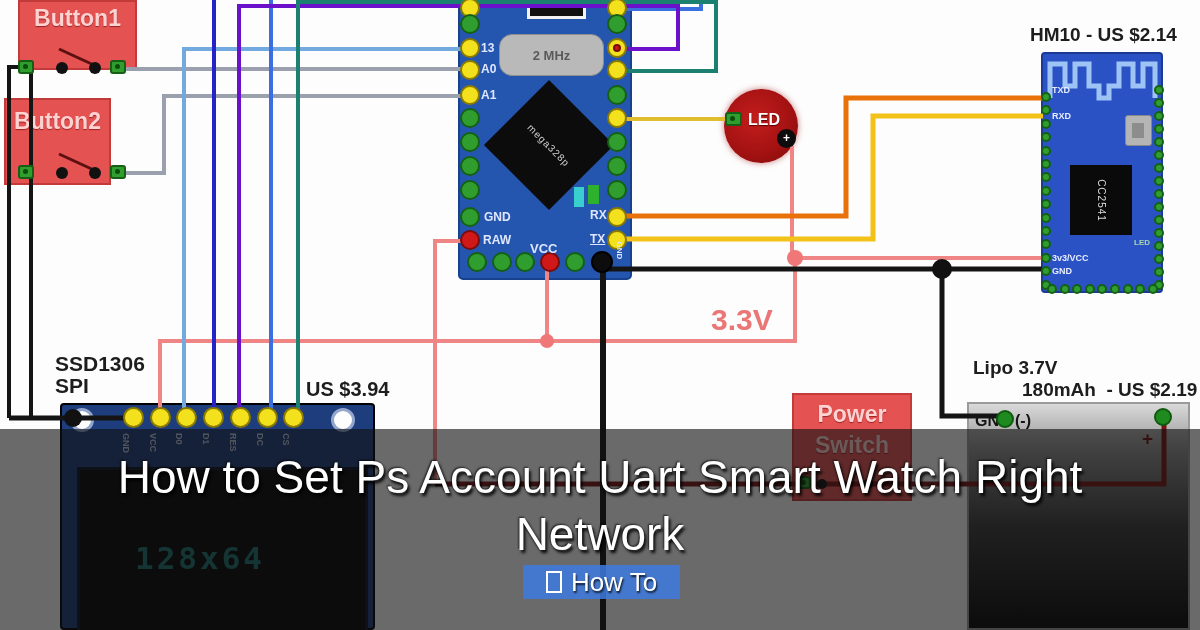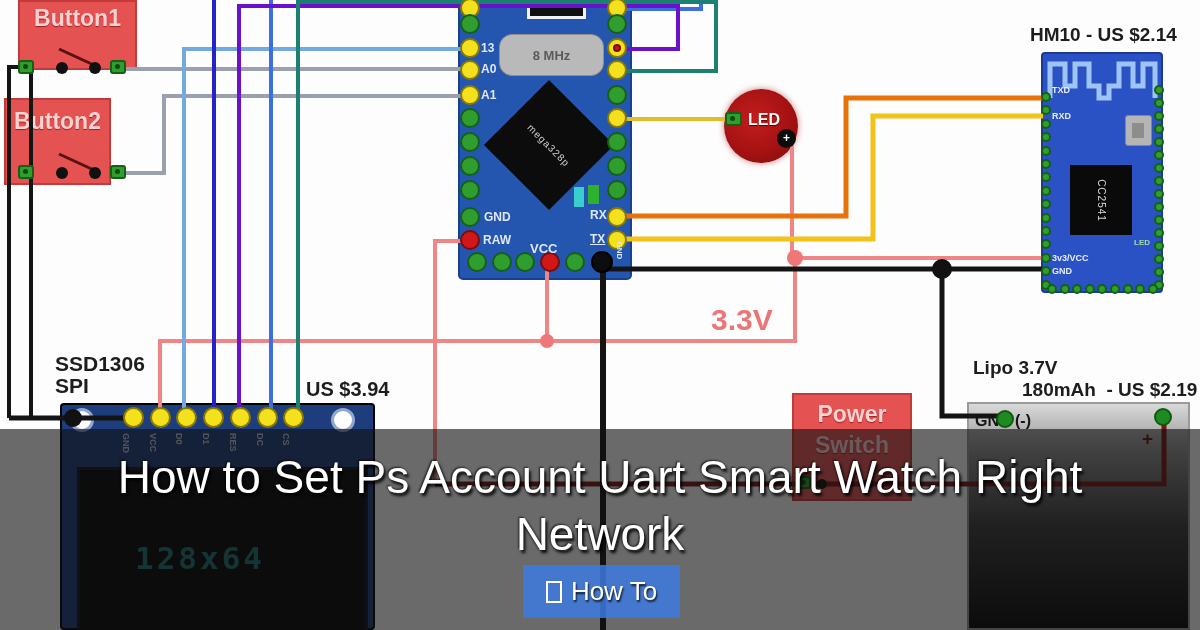--- a/index.html
+++ b/index.html
@@ -58,21 +58,21 @@
                border-radius:50%;background:#0c4d0c;}
   
   .flabel{position:absolute;color:#1d1d1d;font-weight:bold;z-index:4;}
   .rail-label{color:#ea7676;font-size:30px;font-weight:bold;}
   
   .overlay{position:absolute;left:0;top:429px;width:1200px;height:201px;
            background:rgba(16,16,16,0.62);z-index:10;}
   .title{position:absolute;width:1200px;text-align:center;color:#fff;font-size:46px;
          font-weight:400;z-index:11;
          text-shadow:2px 3px 3px rgba(0,0,0,.9),-1px -1px 2px rgba(0,0,0,.7);}
-  .badge{position:absolute;left:523px;top:565px;width:157px;height:53px;z-index:11;
+  .badge{position:absolute;left:523px;top:565px;width:157px;height:34px;z-index:11;
          background:rgba(62,122,222,0.86);display:flex;align-items:center;justify-content:center;
          gap:9px;cursor:pointer;}
   .badge .tofu{display:inline-block;width:16px;height:22px;border:2px solid #fff;
                box-sizing:border-box;}
   .badge .blab{color:#fff;font-size:26px;text-shadow:1px 2px 2px rgba(0,0,0,.8);}
   svg.wires{position:absolute;left:0;top:0;z-index:2;}
 </style>
 </head>
 <body>
 
@@ -80,21 +80,21 @@
 
   <div class="redbox" style="left:18px;top:0;width:119px;height:70px;">
     <span class="cap" style="font-size:23px;margin-top:3px;">Button1</span>
   </div>
   <div class="redbox" style="left:4px;top:98px;width:107px;height:87px;">
     <span class="cap" style="font-size:23px;margin-top:8px;">Button2</span>
   </div>
 
   <div class="board arduino">
     <div class="usb"></div>
-    <div class="osc">8 MHz</div>
+    <div class="osc">2 MHz</div>
     <div class="chip">
       <span>mega328p</span>
     </div>
     <div class="abs" style="left:114px;top:189px;width:10px;height:20px;background:#39cfcf;"></div>
     <div class="abs" style="left:128px;top:187px;width:11px;height:19px;background:#2eb22e;"></div>
   </div>
   <span class="pinlab" style="left:481px;top:41px;">13</span>
   <span class="pinlab" style="left:481px;top:62px;">A0</span>
   <span class="pinlab" style="left:481px;top:88px;">A1</span>
   <span class="pinlab" style="left:484px;top:210px;">GND</span>

